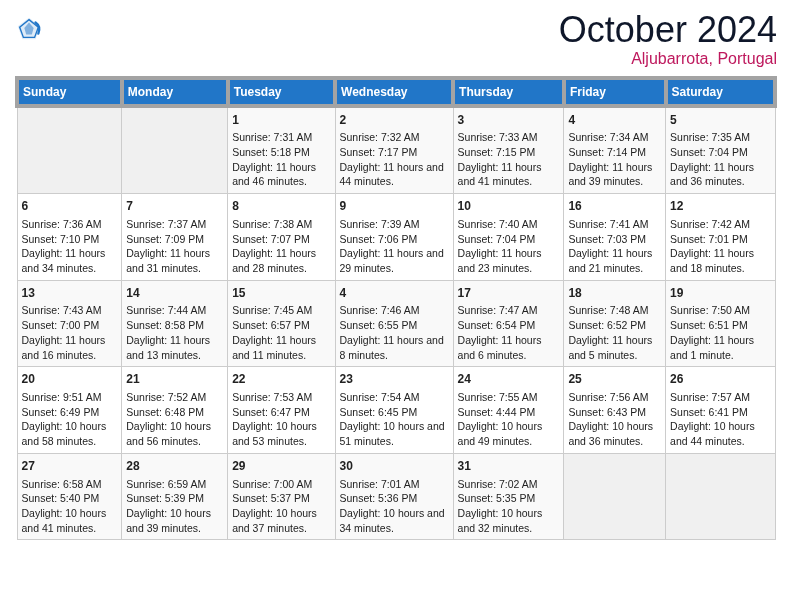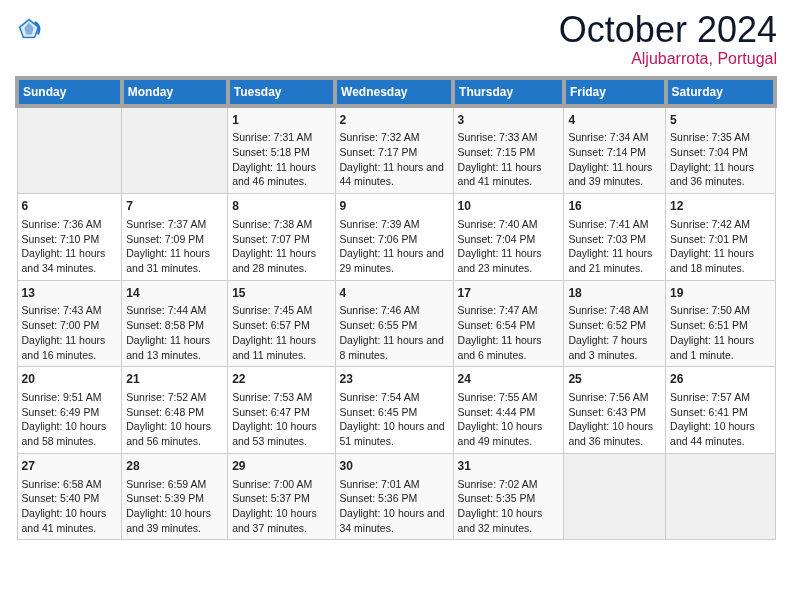--- a/index.html
+++ b/index.html
@@ -135,21 +135,21 @@
         <td><span class="day-num">10</span><span>Sunrise: 7:40 AM</span><br><span>Sunset: 7:04 PM</span><br><span>Daylight: 11 hours and 23 minutes.</span></td>
         <td><span class="day-num">16</span><span>Sunrise: 7:41 AM</span><br><span>Sunset: 7:03 PM</span><br><span>Daylight: 11 hours and 21 minutes.</span></td>
         <td><span class="day-num">12</span><span>Sunrise: 7:42 AM</span><br><span>Sunset: 7:01 PM</span><br><span>Daylight: 11 hours and 18 minutes.</span></td>
       </tr>
       <tr>
         <td><span class="day-num">13</span><span>Sunrise: 7:43 AM</span><br><span>Sunset: 7:00 PM</span><br><span>Daylight: 11 hours and 16 minutes.</span></td>
         <td><span class="day-num">14</span><span>Sunrise: 7:44 AM</span><br><span>Sunset: 8:58 PM</span><br><span>Daylight: 11 hours and 13 minutes.</span></td>
         <td><span class="day-num">15</span><span>Sunrise: 7:45 AM</span><br><span>Sunset: 6:57 PM</span><br><span>Daylight: 11 hours and 11 minutes.</span></td>
         <td><span class="day-num">4</span><span>Sunrise: 7:46 AM</span><br><span>Sunset: 6:55 PM</span><br><span>Daylight: 11 hours and 8 minutes.</span></td>
         <td><span class="day-num">17</span><span>Sunrise: 7:47 AM</span><br><span>Sunset: 6:54 PM</span><br><span>Daylight: 11 hours and 6 minutes.</span></td>
-        <td><span class="day-num">18</span><span>Sunrise: 7:48 AM</span><br><span>Sunset: 6:52 PM</span><br><span>Daylight: 7 hours and 3 minutes.</span></td>
+        <td><span class="day-num">18</span><span>Sunrise: 7:48 AM</span><br><span>Sunset: 6:52 PM</span><br><span>Daylight: 11 hours and 5 minutes.</span></td>
         <td><span class="day-num">19</span><span>Sunrise: 7:50 AM</span><br><span>Sunset: 6:51 PM</span><br><span>Daylight: 11 hours and 1 minute.</span></td>
       </tr>
       <tr>
         <td><span class="day-num">20</span><span>Sunrise: 9:51 AM</span><br><span>Sunset: 6:49 PM</span><br><span>Daylight: 10 hours and 58 minutes.</span></td>
         <td><span class="day-num">21</span><span>Sunrise: 7:52 AM</span><br><span>Sunset: 6:48 PM</span><br><span>Daylight: 10 hours and 56 minutes.</span></td>
         <td><span class="day-num">22</span><span>Sunrise: 7:53 AM</span><br><span>Sunset: 6:47 PM</span><br><span>Daylight: 10 hours and 53 minutes.</span></td>
         <td><span class="day-num">23</span><span>Sunrise: 7:54 AM</span><br><span>Sunset: 6:45 PM</span><br><span>Daylight: 10 hours and 51 minutes.</span></td>
         <td><span class="day-num">24</span><span>Sunrise: 7:55 AM</span><br><span>Sunset: 4:44 PM</span><br><span>Daylight: 10 hours and 49 minutes.</span></td>
         <td><span class="day-num">25</span><span>Sunrise: 7:56 AM</span><br><span>Sunset: 6:43 PM</span><br><span>Daylight: 10 hours and 36 minutes.</span></td>
         <td><span class="day-num">26</span><span>Sunrise: 7:57 AM</span><br><span>Sunset: 6:41 PM</span><br><span>Daylight: 10 hours and 44 minutes.</span></td>

